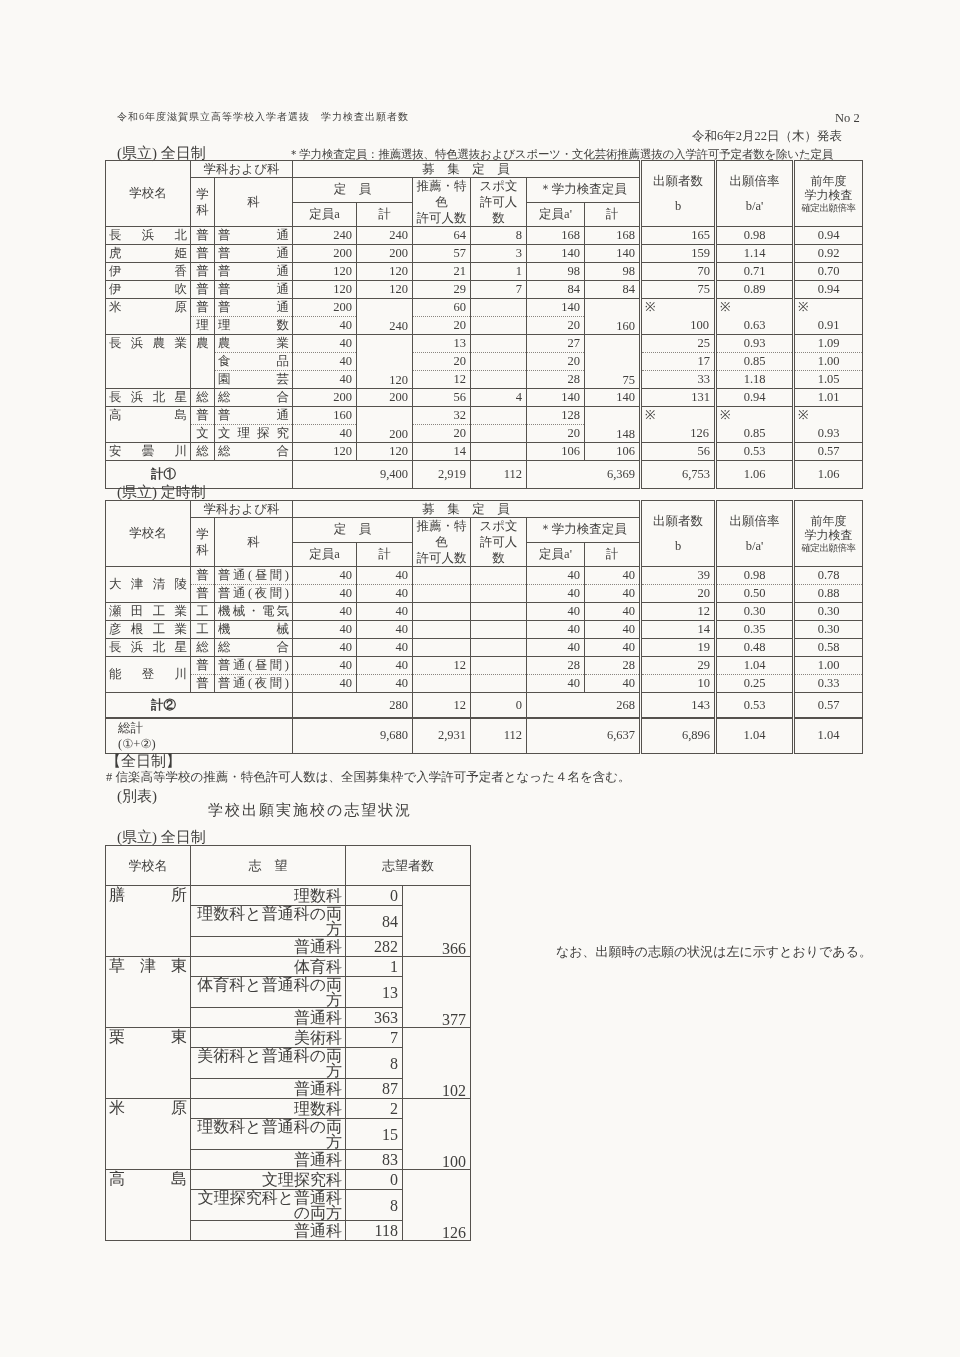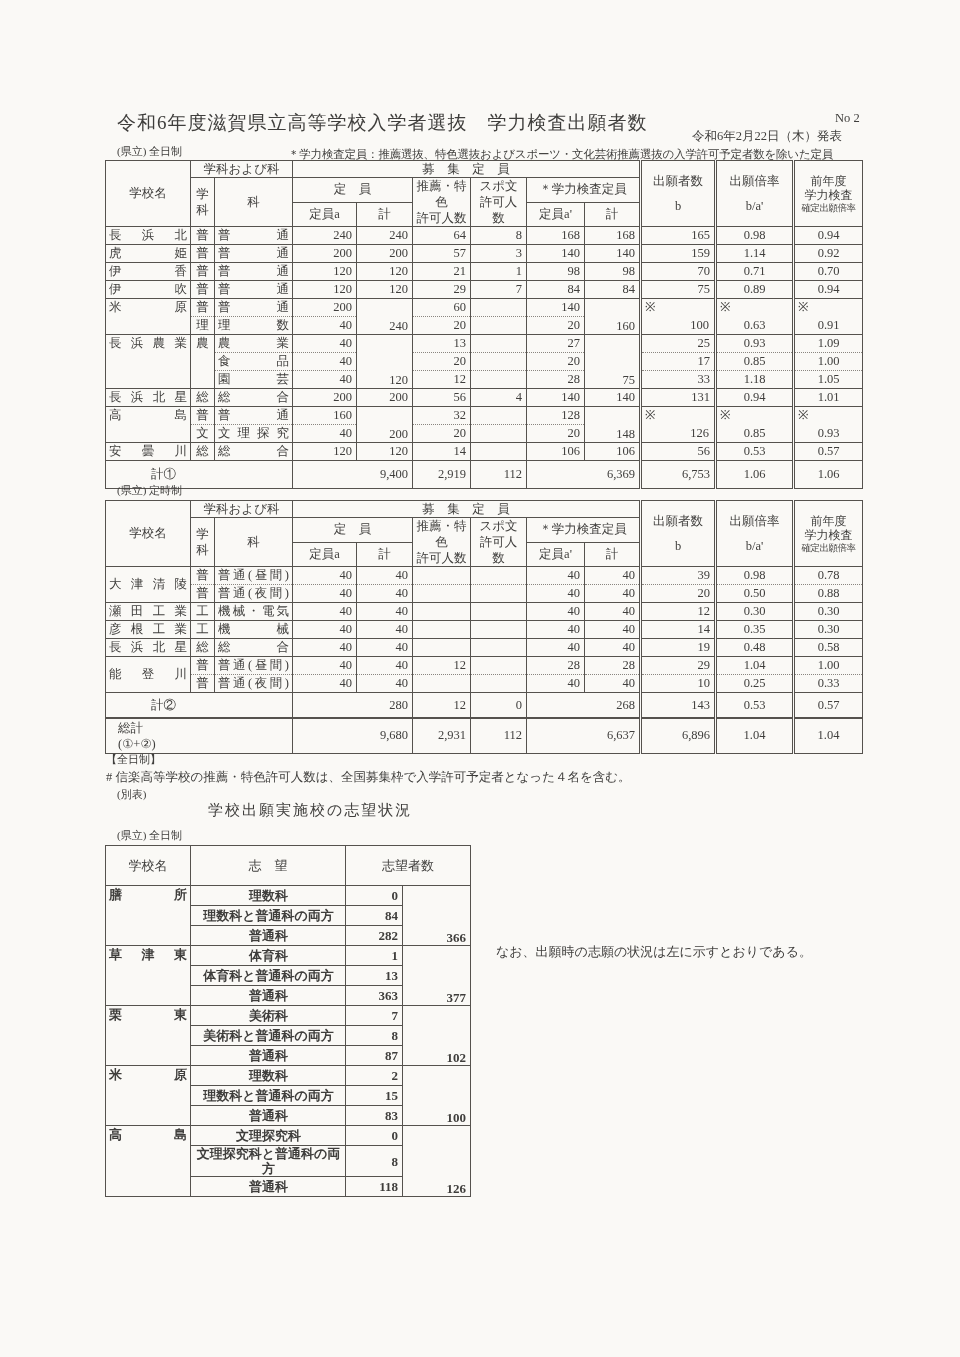--- a/index.html
+++ b/index.html
@@ -5,23 +5,23 @@
   html,body{margin:0;padding:0;}
   body{
     width:960px;height:1357px;
     background:#faf9f6;
     font-family:"Liberation Serif","DejaVu Serif",serif;
     color:#3f3e3c;
   }
   .page{position:relative;width:960px;height:1357px;overflow:hidden;}
   .abs{position:absolute;white-space:pre-line;}
 
-  .doc-title{font-size:19px;letter-spacing:1px;}
+  .doc-title{font-size:10px;letter-spacing:1px;}
   .small-note{font-size:11.5px;letter-spacing:-0.2px;}
-  .sec-label{font-size:11px;}
+  .sec-label{font-size:15px;}
   .plain{font-size:12.5px;text-align:right;}
   .wish-title{font-size:15px;letter-spacing:2px;}
   .note-block{font-size:13px;line-height:16px;}
 
   table{
     border-collapse:collapse;
     table-layout:fixed;
     border:1.5px solid #55524e;
   }
   td,th{
@@ -37,23 +37,23 @@
   }
   tr.dot>td{border-top:1px dotted #8a8680;}
   .dl{border-left:3px double #55524e;}
 
   .c{text-align:center;}
   .n{text-align:right;padding-right:4px;}
   .r{text-align:center;}
   .just{text-align:justify;text-align-last:justify;padding:0 3px;}
   .bot{vertical-align:bottom;}
   .top-al{vertical-align:top;padding-top:1px;}
-  .lbl{text-align:left;padding-left:45px;}
+  .lbl{text-align:left;padding-left:45px;font-weight:bold;}
   .lbl-left{text-align:left;padding-left:12px;line-height:16px;}
-  .wish-c{text-align:center;padding-left:4px;margin-left:36px;}
+  .wish-c{text-align:right;padding-left:4px;margin-left:36px;}
 
   .hd-tall{line-height:25px;}
   .lh16{line-height:16px;}
   .prev-hd{line-height:14px;font-size:12px;}
   .t2{font-size:9.5px;letter-spacing:-0.5px;line-height:12px;text-align:center;}
 
   .mkwrap{display:flex;flex-direction:column;justify-content:space-between;min-height:33px;}
   .mkwrap .mark{align-self:flex-start;text-align:left;}
   .mk-n .mkwrap .val{align-self:flex-end;padding-right:2px;}
   .mk-c .mkwrap .val{align-self:center;}
@@ -63,21 +63,21 @@
   #tbl-fulltime tbody tr{height:18px;}
   #tbl-fulltime tr.total{height:28px;}
   #tbl-parttime thead tr:nth-child(1){height:17px;}
   #tbl-parttime thead tr{height:18px;}
   #tbl-parttime tbody tr{height:18px;}
   #tbl-parttime tr.total{height:26px;}
   #tbl-grand tbody tr{height:36px;}
   #tbl-wish thead tr{height:40px;}
   #tbl-wish thead th{font-size:13px;}
   #tbl-wish tbody tr{height:20px;}
-  #tbl-wish td{font-size:13px;font-weight:bold;}
+  #tbl-wish td{font-size:16px;}
 </style>
 </head>
 <body>
 
 <div class="page">
 
   <div class="abs doc-title" style="left:117px;top:110px;">令和6年度滋賀県立高等学校入学者選抜　学力検査出願者数</div>
   <div class="abs plain" style="left:835px;top:111px;">No 2</div>
   <div class="abs plain" style="left:692px;top:128px;">令和6年2月22日（木）発表</div>
 
@@ -107,15 +107,15 @@
 
   <div class="abs sec-label" style="left:106px;top:752px;">【全日制】</div>
   <div class="abs plain" style="left:106px;top:769px;"># 信楽高等学校の推薦・特色許可人数は、全国募集枠で入学許可予定者となった４名を含む。</div>
 
   <div class="abs sec-label" style="left:117px;top:787px;">(別表)</div>
   <div class="abs wish-title" style="left:208px;top:801px;">学校出願実施校の志望状況</div>
   <div class="abs sec-label" style="left:117px;top:828px;">(県立) 全日制</div>
 
   <table id="tbl-wish" class="abs" style="left:105px;top:845px;width:365px;"><colgroup><col style="width: 85px;"><col style="width: 155px;"><col style="width: 57px;"><col style="width: 68px;"></colgroup><thead><tr class=""><th class="c">学校名</th><th class="c">志　望</th><th colspan="2" class="c">志望者数</th></tr></thead><tbody><tr class=""><td rowspan="3" class="just top-al">膳所</td><td class="wish-c">理数科</td><td class="n">0</td><td rowspan="3" class="n bot">366</td></tr><tr class=""><td class="wish-c">理数科と普通科の両方</td><td class="n">84</td></tr><tr class=""><td class="wish-c">普通科</td><td class="n">282</td></tr><tr class=""><td rowspan="3" class="just top-al">草津東</td><td class="wish-c">体育科</td><td class="n">1</td><td rowspan="3" class="n bot">377</td></tr><tr class=""><td class="wish-c">体育科と普通科の両方</td><td class="n">13</td></tr><tr class=""><td class="wish-c">普通科</td><td class="n">363</td></tr><tr class=""><td rowspan="3" class="just top-al">栗東</td><td class="wish-c">美術科</td><td class="n">7</td><td rowspan="3" class="n bot">102</td></tr><tr class=""><td class="wish-c">美術科と普通科の両方</td><td class="n">8</td></tr><tr class=""><td class="wish-c">普通科</td><td class="n">87</td></tr><tr class=""><td rowspan="3" class="just top-al">米原</td><td class="wish-c">理数科</td><td class="n">2</td><td rowspan="3" class="n bot">100</td></tr><tr class=""><td class="wish-c">理数科と普通科の両方</td><td class="n">15</td></tr><tr class=""><td class="wish-c">普通科</td><td class="n">83</td></tr><tr class=""><td rowspan="3" class="just top-al">高島</td><td class="wish-c">文理探究科</td><td class="n">0</td><td rowspan="3" class="n bot">126</td></tr><tr class=""><td class="wish-c">文理探究科と普通科の両方</td><td class="n">8</td></tr><tr class=""><td class="wish-c">普通科</td><td class="n">118</td></tr></tbody></table>
 
-  <div class="abs note-block" style="left:496px;top:944px;width:370px;">なお、出願時の志願の状況は左に示すとおりである。</div>
+  <div class="abs note-block" style="left:556px;top:944px;width:370px;">なお、出願時の志願の状況は左に示すとおりである。</div>
 
 </div>
 
 </body></html>

